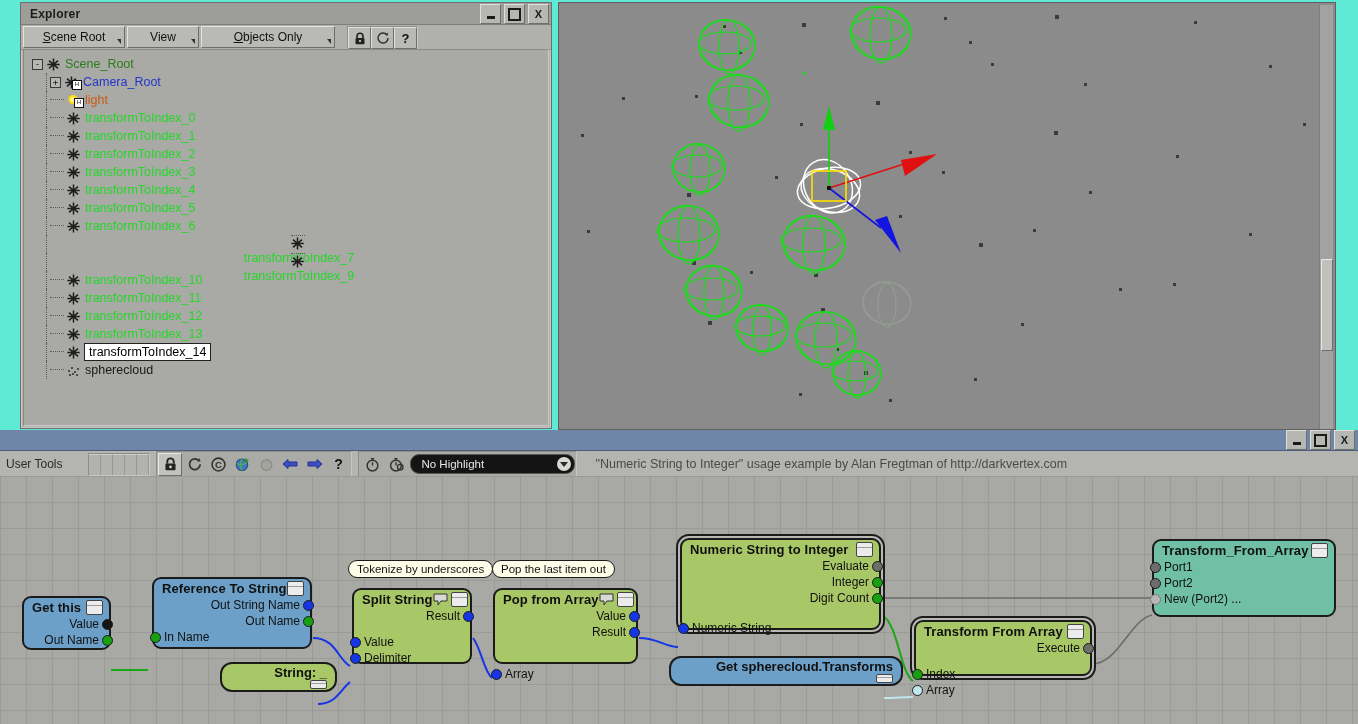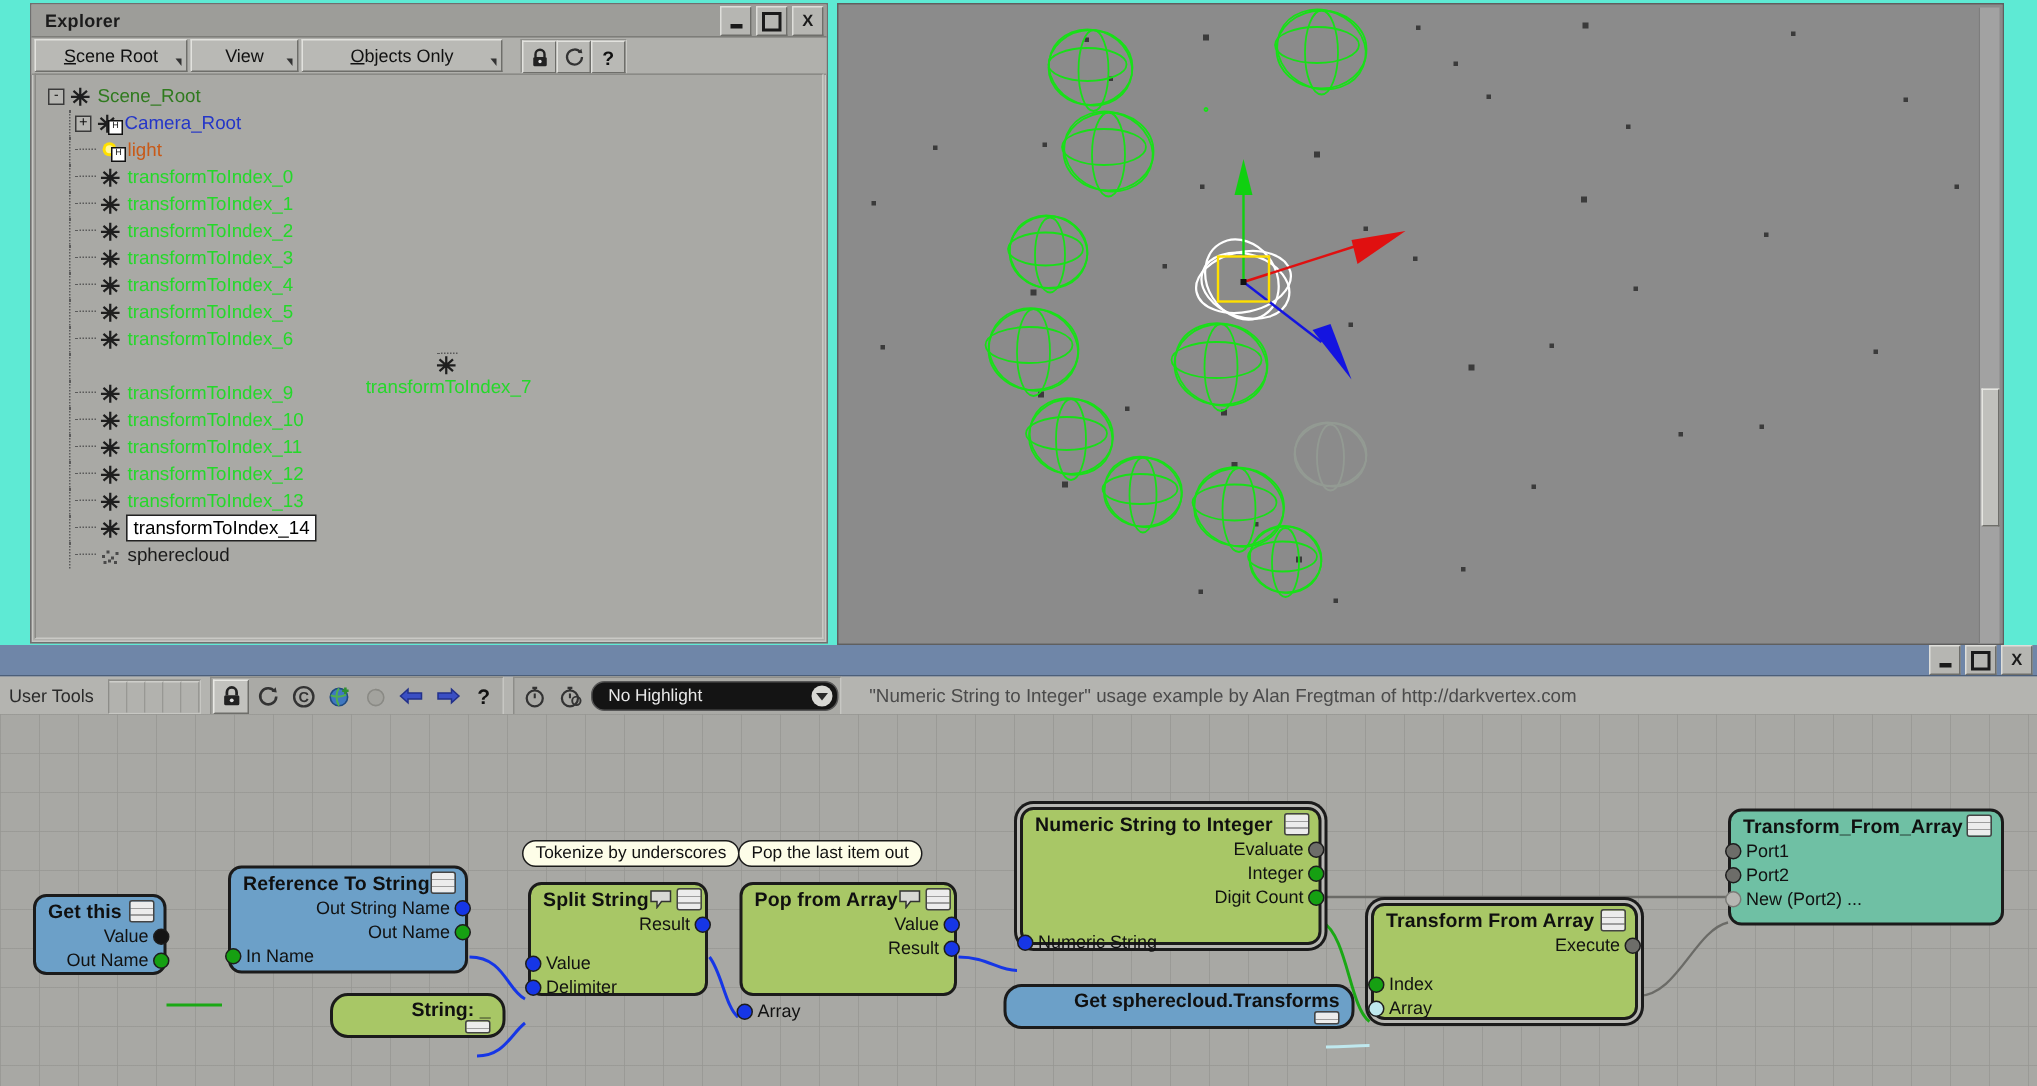--- a/index.html
+++ b/index.html
@@ -104,21 +104,21 @@
   #nodewin-title{
     height:20px;background:#6f86a8;display:flex;align-items:center;justify-content:flex-end;
     border-bottom:1px solid #4c5f7a;
   }
   #nodewin-title .winbtns{position:static;display:flex;gap:3px;margin-right:3px;}
 
   #node-toolbar{
     height:26px;background:#b4b4b0;display:flex;align-items:center;padding-left:6px;gap:0;
     border-bottom:1px solid #9a9a96;
   }
-  #usertools-label{font-size:12px;color:#2a2a2a;margin-right:10px;white-space:nowrap;}
+  #usertools-label{font-size:12px;color:#2a2a2a;margin-right:26px;white-space:nowrap;}
   .slotgroup{display:flex;background:#a6a6a2;border-top:1px solid #8d8d89;border-left:1px solid #8d8d89;
     border-right:1px solid #c7c7c3;border-bottom:1px solid #c7c7c3;margin-right:6px;}
   .slot{width:11px;height:20px;background:#b2b2ae;border-right:1px solid #989894;
     border-top:1px solid #cfcfcb;}
   .tgroup{display:flex;background:#aaaaa6;border-top:1px solid #8d8d89;border-left:1px solid #8d8d89;
     border-right:1px solid #c7c7c3;border-bottom:1px solid #c7c7c3;padding:1px;margin-right:6px;align-items:center;}
   .nbtn{width:22px;height:21px;display:flex;align-items:center;justify-content:center;cursor:pointer;
     background:transparent;border:1px solid transparent;}
   .nbtn.raised{background:#c2c2be;border-top:1px solid #e8e8e4;border-left:1px solid #e8e8e4;
     border-right:1px solid #6e6e6a;border-bottom:1px solid #6e6e6a;}
@@ -317,21 +317,21 @@
               <span class="vline"></span>
             </div>
             <div class="trow" style="padding-left: 18px; flex-direction: column;">
               <span class="dots"></span>
               <span class="nullicon"><svg width="15" height="15" viewBox="0 0 15 15">
                   <path d="M7.5 1.5v12M1.3 7.5h12.4M3 3.6l9 7.8M12 3.6l-9 7.8" stroke="#1e1e1e" stroke-width="1.5" fill="none"></path>
                 </svg></span>
               <span class="lbl" style="color:#25d82a">transformToIndex_7</span>
               <span class="vline"></span>
             </div>
-            <div class="trow" style="padding-left: 18px;">
+            <div class="trow" style="padding-left: 18px; flex-direction: column;">
               <span class="dots"></span>
               <span class="nullicon"><svg width="15" height="15" viewBox="0 0 15 15">
                   <path d="M7.5 1.5v12M1.3 7.5h12.4M3 3.6l9 7.8M12 3.6l-9 7.8" stroke="#1e1e1e" stroke-width="1.5" fill="none"></path>
                 </svg></span>
               <span class="lbl" style="color:#25d82a">transformToIndex_9</span>
               <span class="vline"></span>
             </div>
             <div class="trow" style="padding-left: 18px;">
               <span class="dots"></span>
               <span class="nullicon"><svg width="15" height="15" viewBox="0 0 15 15">
@@ -764,21 +764,21 @@
               <div class="prow inp" style="margin-top: 14px;">
                 <span class="dot d-blue"></span>
                 <span>Numeric String</span>
               </div>
             </div>
           </div>
           <div class="pill n-blue" style="left: 669px; top: 180px; width: 214px; height: 24px;">
             <span style="flex:1">Get spherecloud.Transforms</span>
             <span class="gicon"></span>
           </div>
-          <div class="node n-green n-sel" style="left: 914px; top: 126px; width: 178px; height: 78px;">
+          <div class="node n-green n-sel" style="left: 914px; top: 144px; width: 178px; height: 56px;">
             <div class="hdr">
               <span class="ttl">Transform From Array</span>
               <span class="glyphs">
                 <span class="gicon"></span>
               </span>
             </div>
             <div class="ports">
               <div class="prow out">
                 <span>Execute</span>
                 <span class="dot d-grey"></span>

